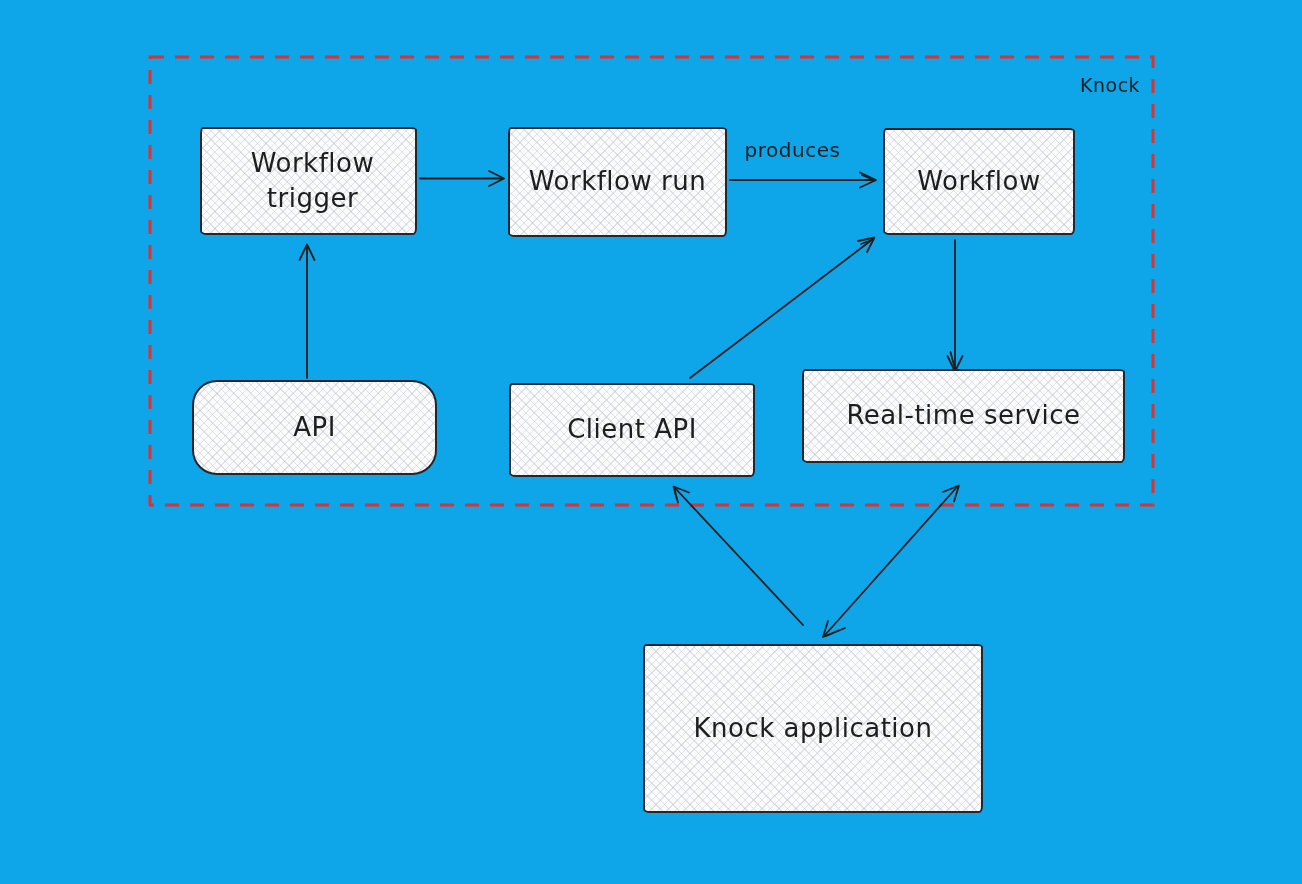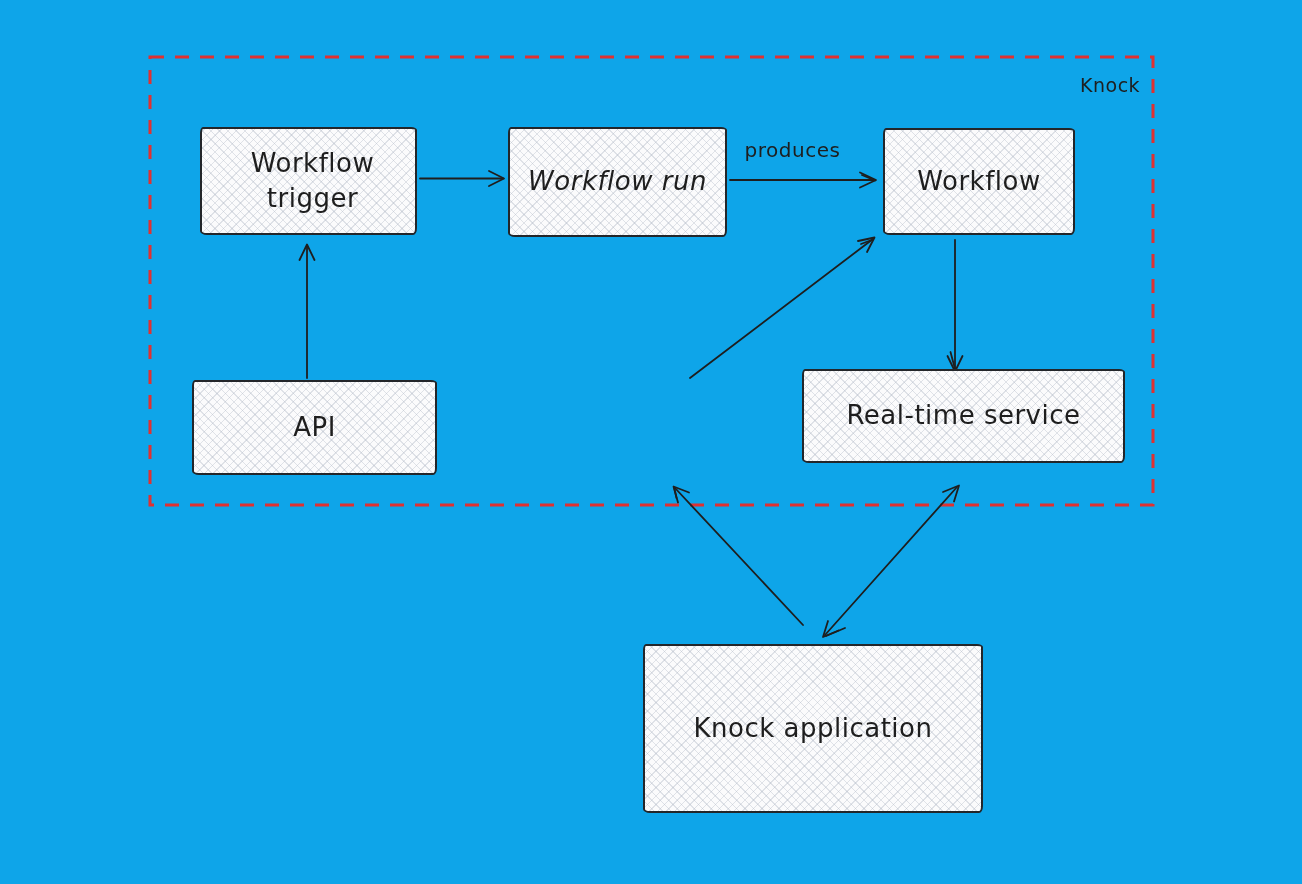--- a/index.html
+++ b/index.html
@@ -101,24 +101,25 @@
     </g>
   </svg>
 
   <div class="boundary-label" style="left:1080px; top:74px;">Knock</div>
 
   <div class="edge-label" style="left:735px; top:138px; width:115px;text-align:center;">produces</div>
 
   <div class="node" style="left:200px; top:127px; width:217px; height:108px;padding-left:8px;">Workflow
 trigger</div>
 
-  <div class="node" style="left:508px; top:127px; width:219px; height:110px;font-style:italic;">Workflow run</div>
+  <div class="node" style="left:508px; top:127px; width:219px; height:110px;">Workflow run</div>
 
   <div class="node" style="left:883px; top:128px; width:192px; height:107px;">Workflow</div>
 
-  <div class="node" style="left:192px; top:380px; width:245px; height:95px;">API</div>
+  <div class="node" style="left:192px; top:380px; width:245px; height:95px;border-radius:25px;">API</div>
 
+  <div class="node" style="left:509px; top:383px; width:246px; height:94px;">Client API</div>
 
   <div class="node" style="left:802px; top:369px; width:323px; height:94px;">Real-time service</div>
 
   <div class="node" style="left:643px; top:644px; width:340px; height:169px;">Knock application</div>
 
 </div>
 
 </body></html>

